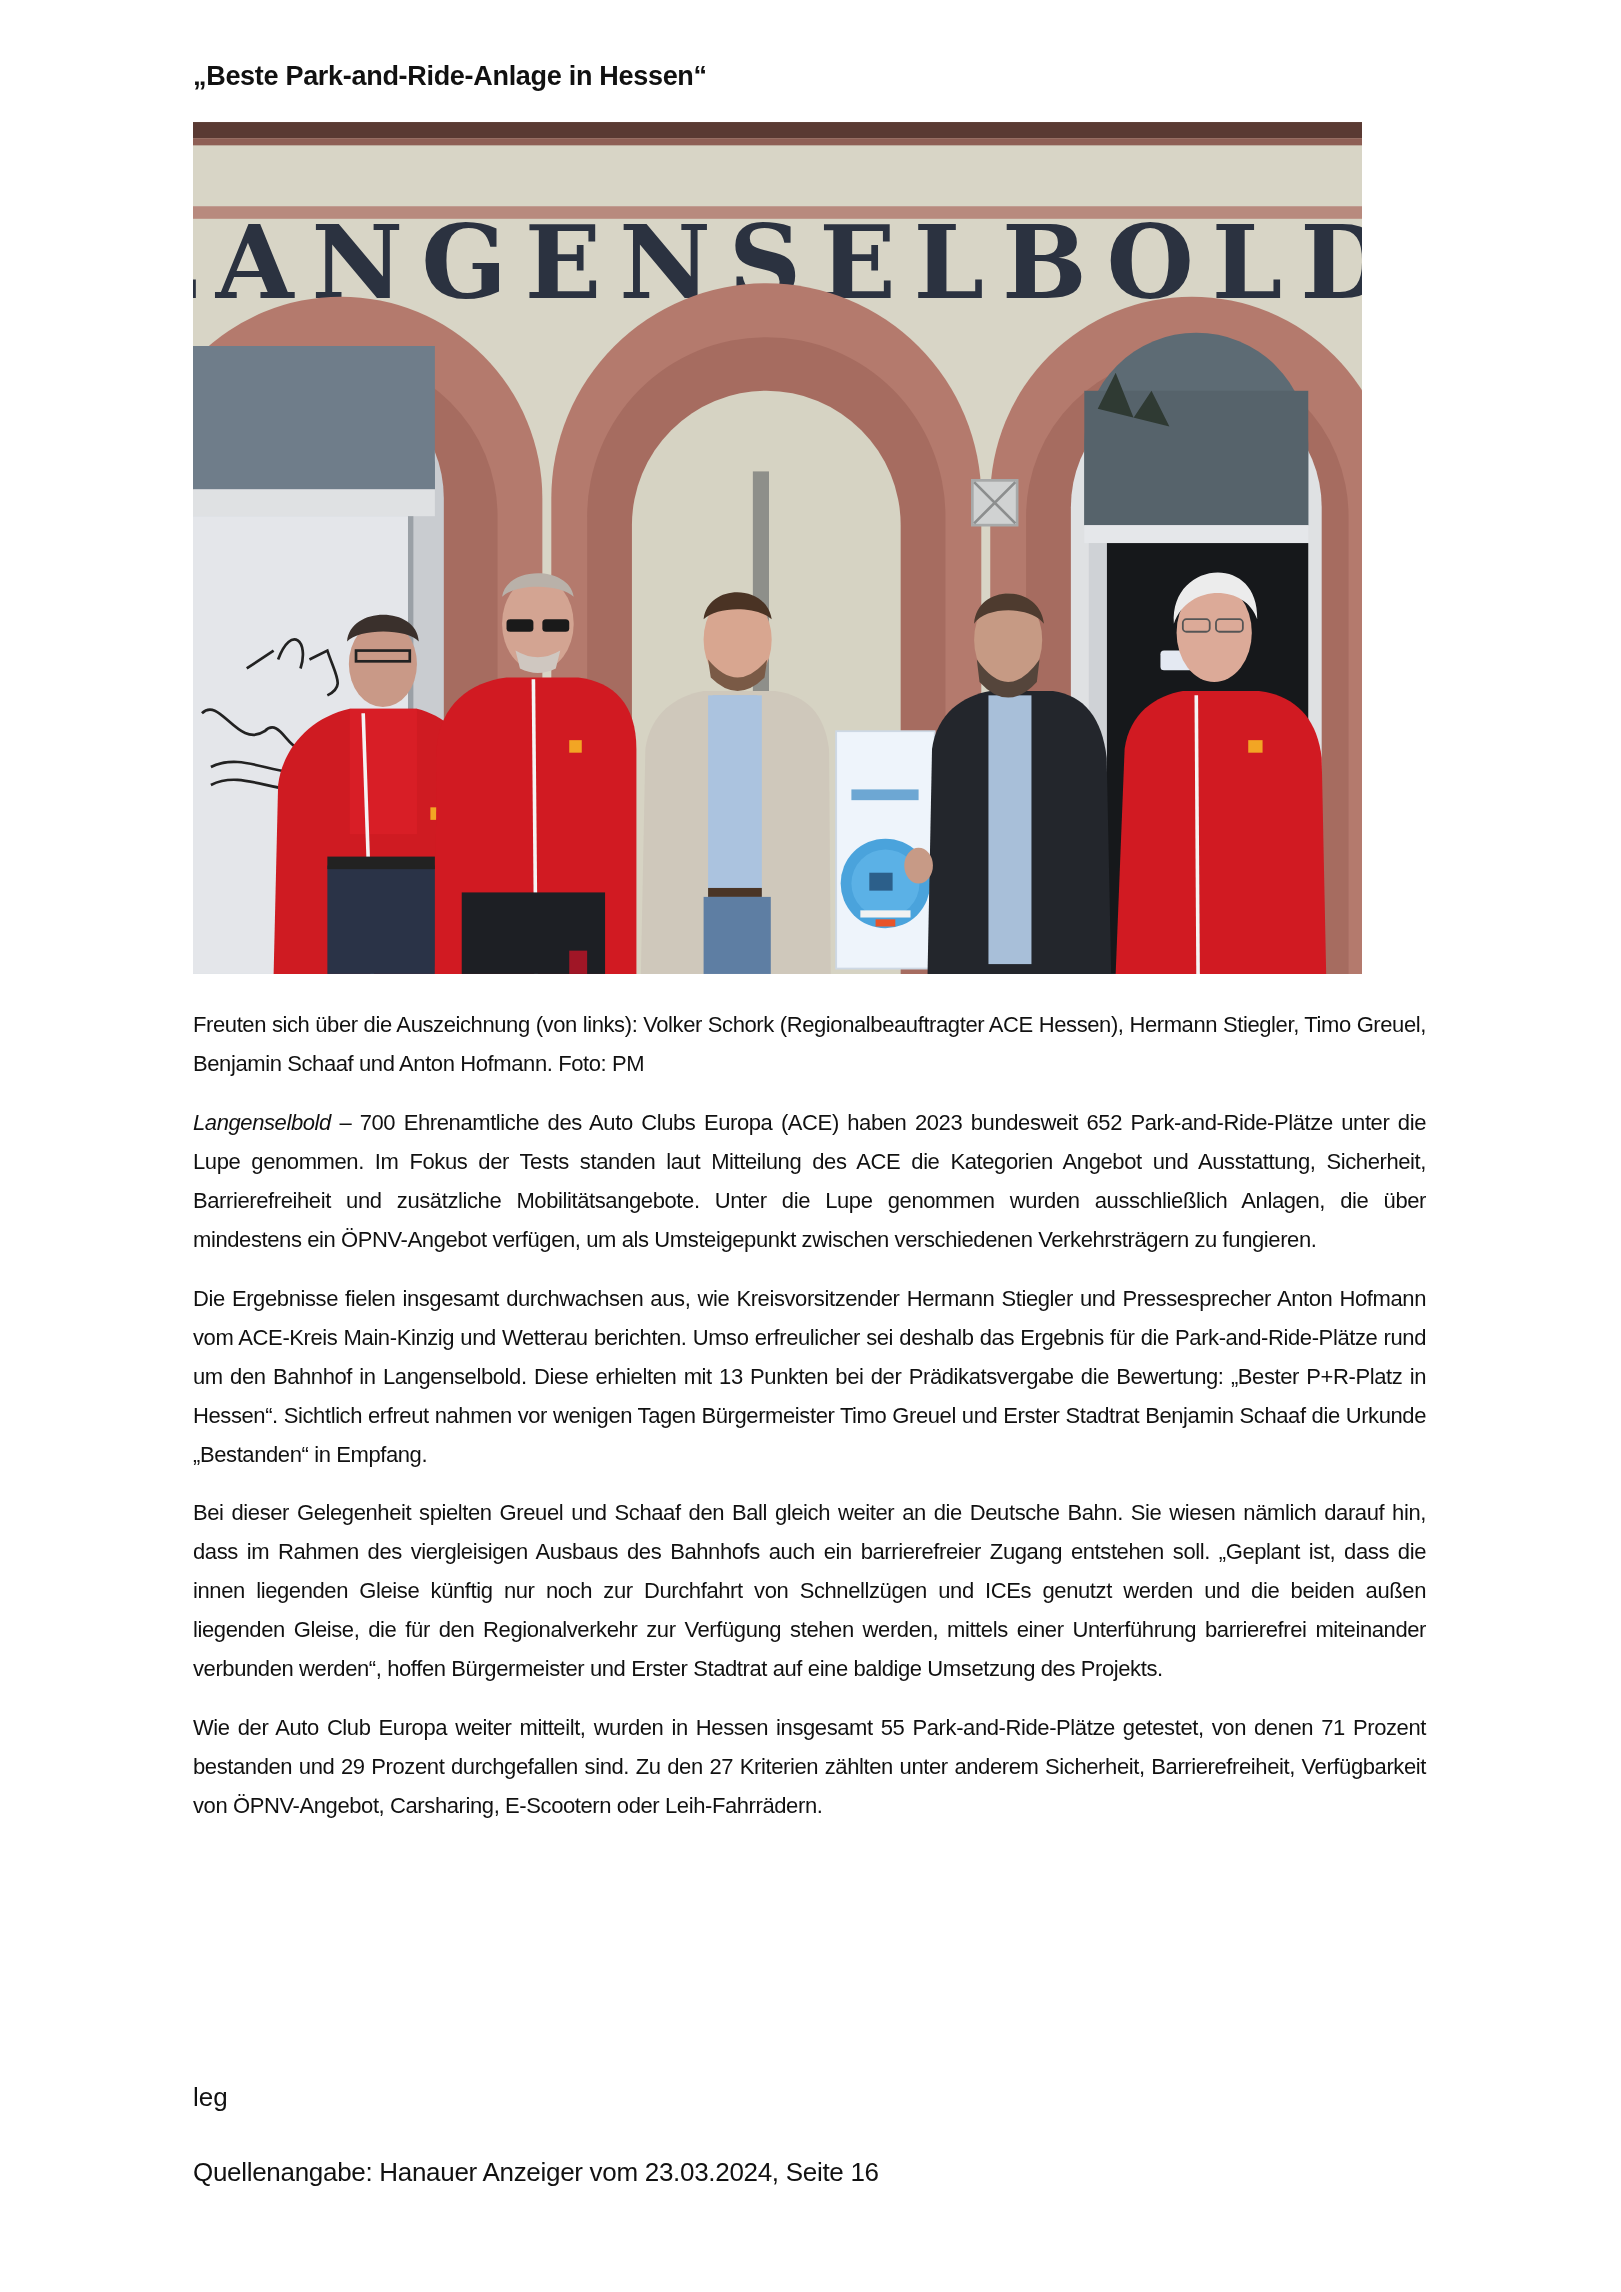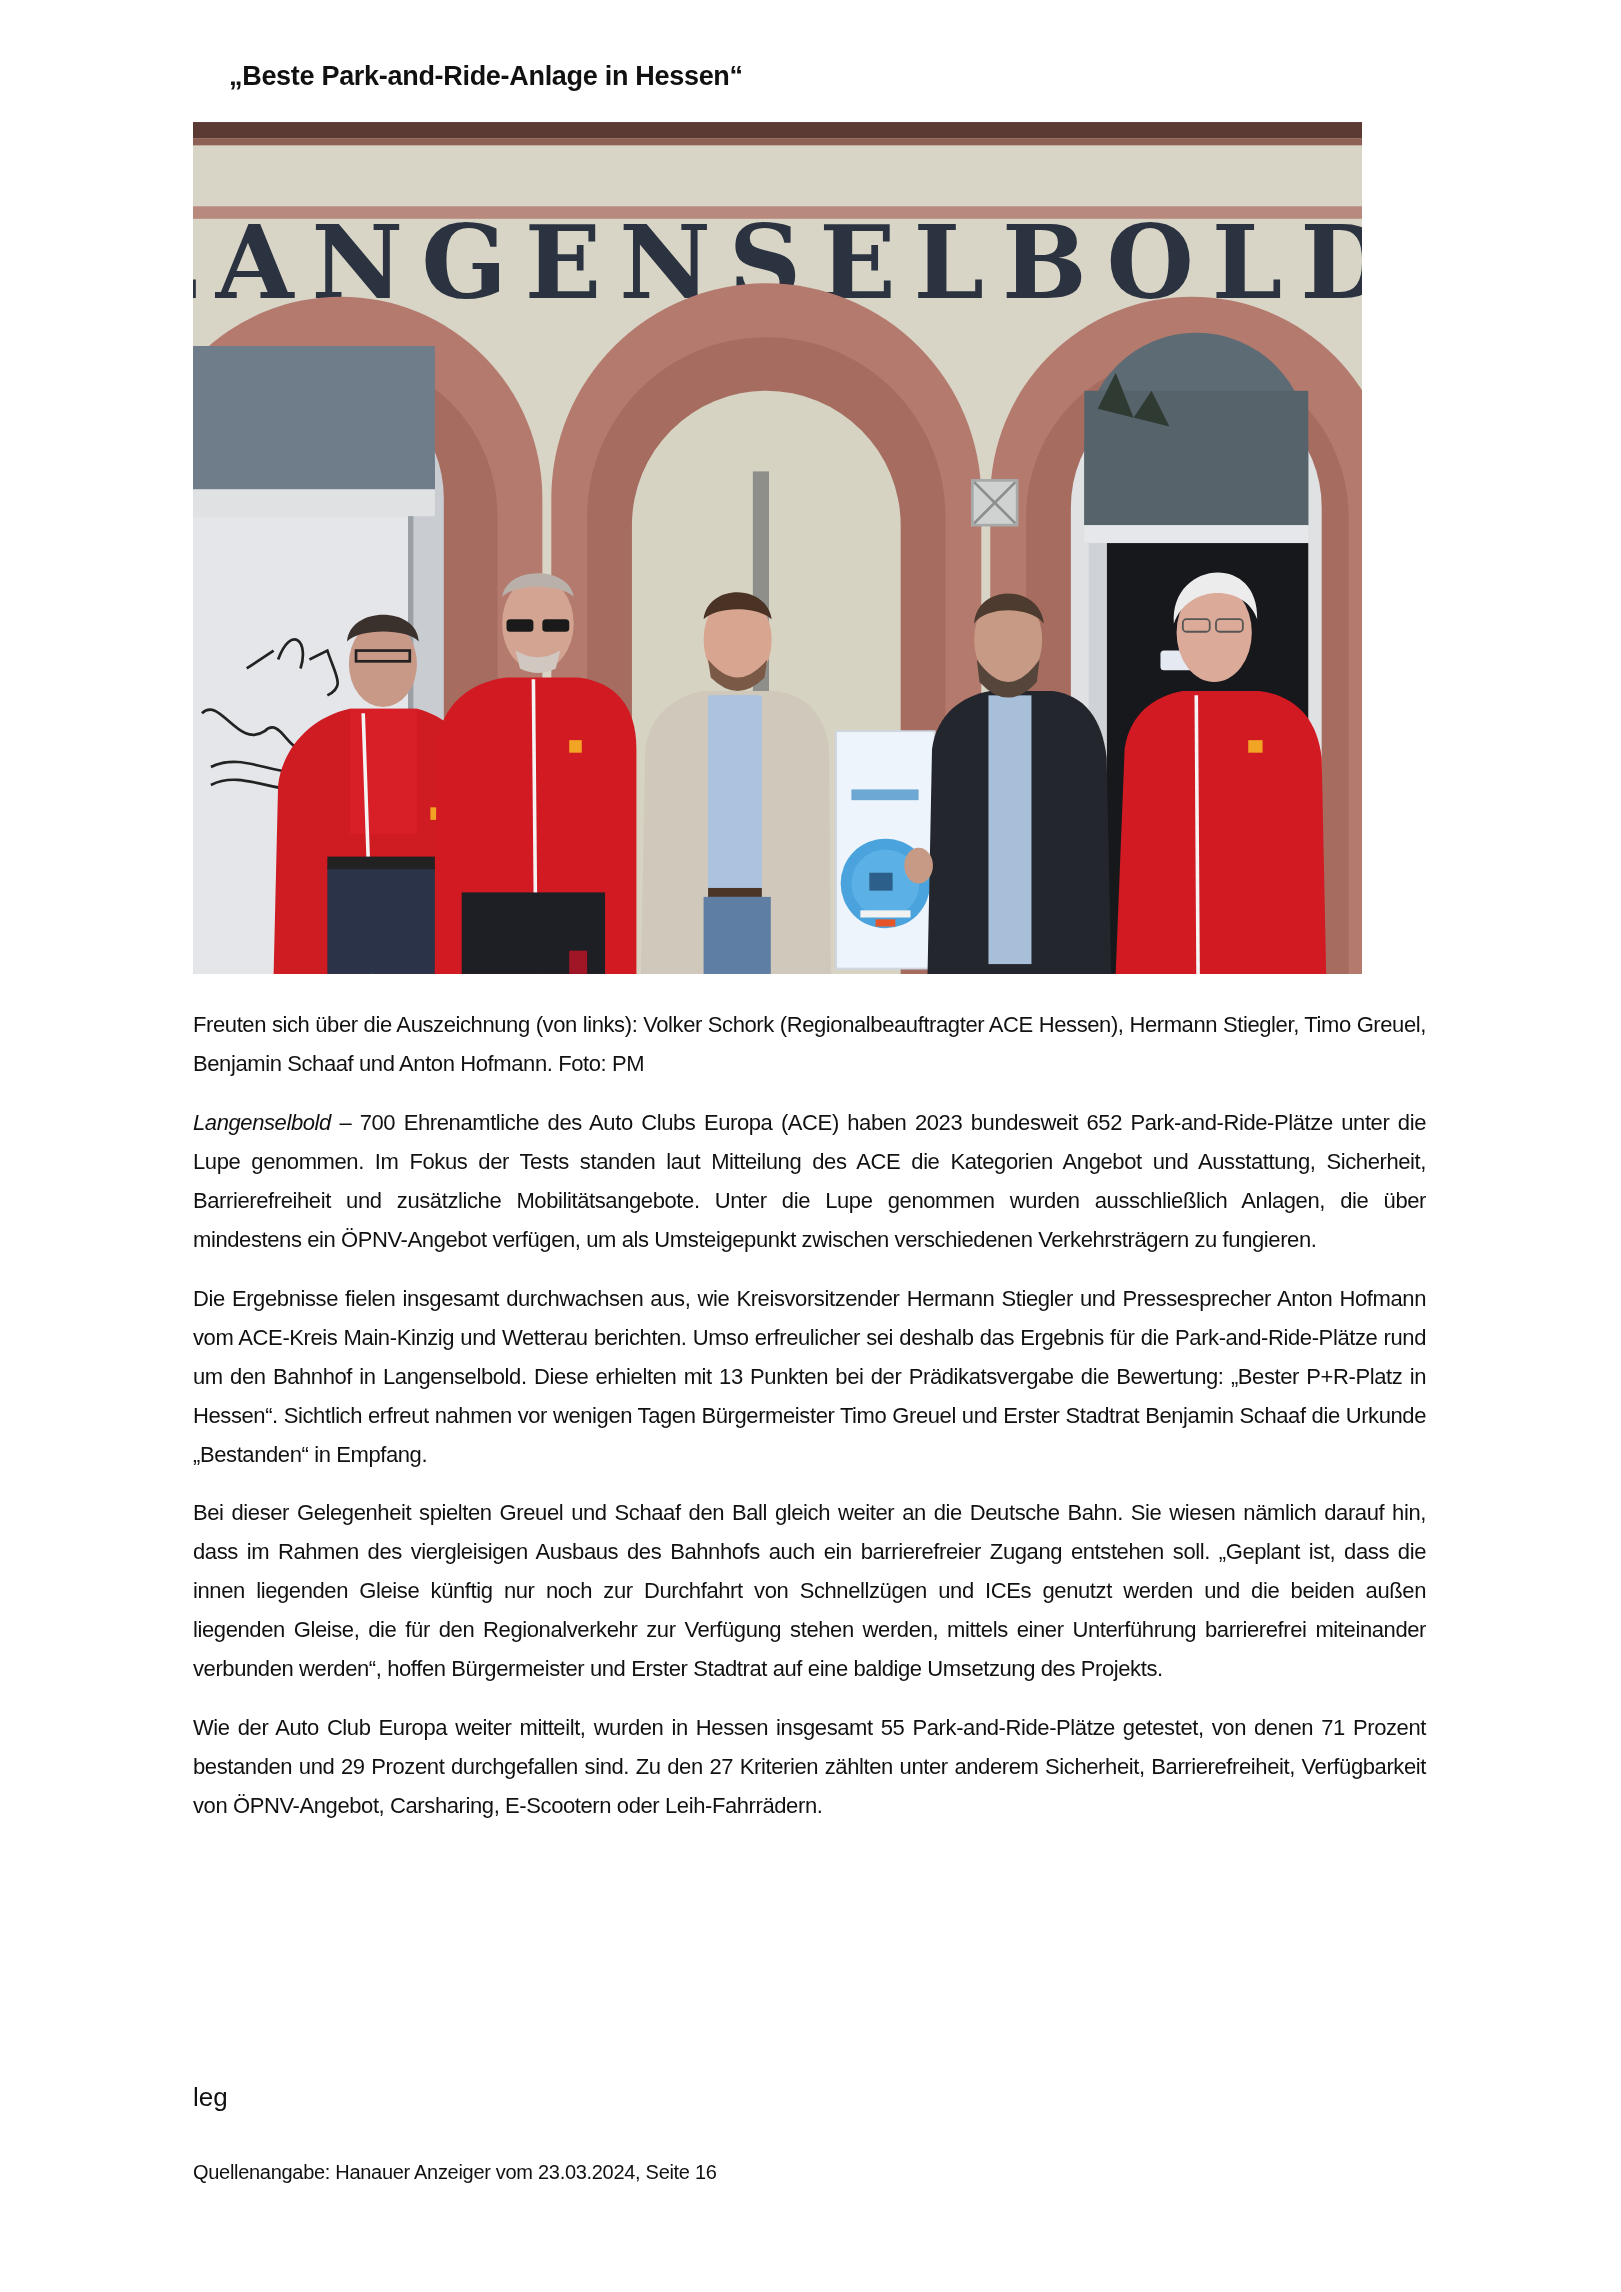--- a/index.html
+++ b/index.html
@@ -16,21 +16,20 @@
       color: #111111;
     }
     .page-title {
       position: absolute;
       left: 193px;
       top: 61px;
       font-size: 27px;
       font-weight: bold;
       letter-spacing: -0.3px;
       white-space: nowrap;
-      margin-left: 36px;
     }
     
     .photo {
       position: absolute;
       left: 193px;
       top: 122px;
       width: 1169px;
       height: 852px;
       overflow: hidden;
       background: #d9d6c8;
@@ -56,21 +55,21 @@
       position: absolute;
       left: 193px;
       top: 2078px;
       font-size: 26px;
       line-height: 39px;
     }
     .source {
       position: absolute;
       left: 193px;
       top: 2153px;
-      font-size: 20px;
+      font-size: 26px;
       line-height: 39px;
       white-space: nowrap;
       letter-spacing: -0.3px;
     }
   </style>
 </head>
 <body>
 
 <div class="page-title">„Beste Park-and-Ride-Anlage in Hessen“</div>
 

